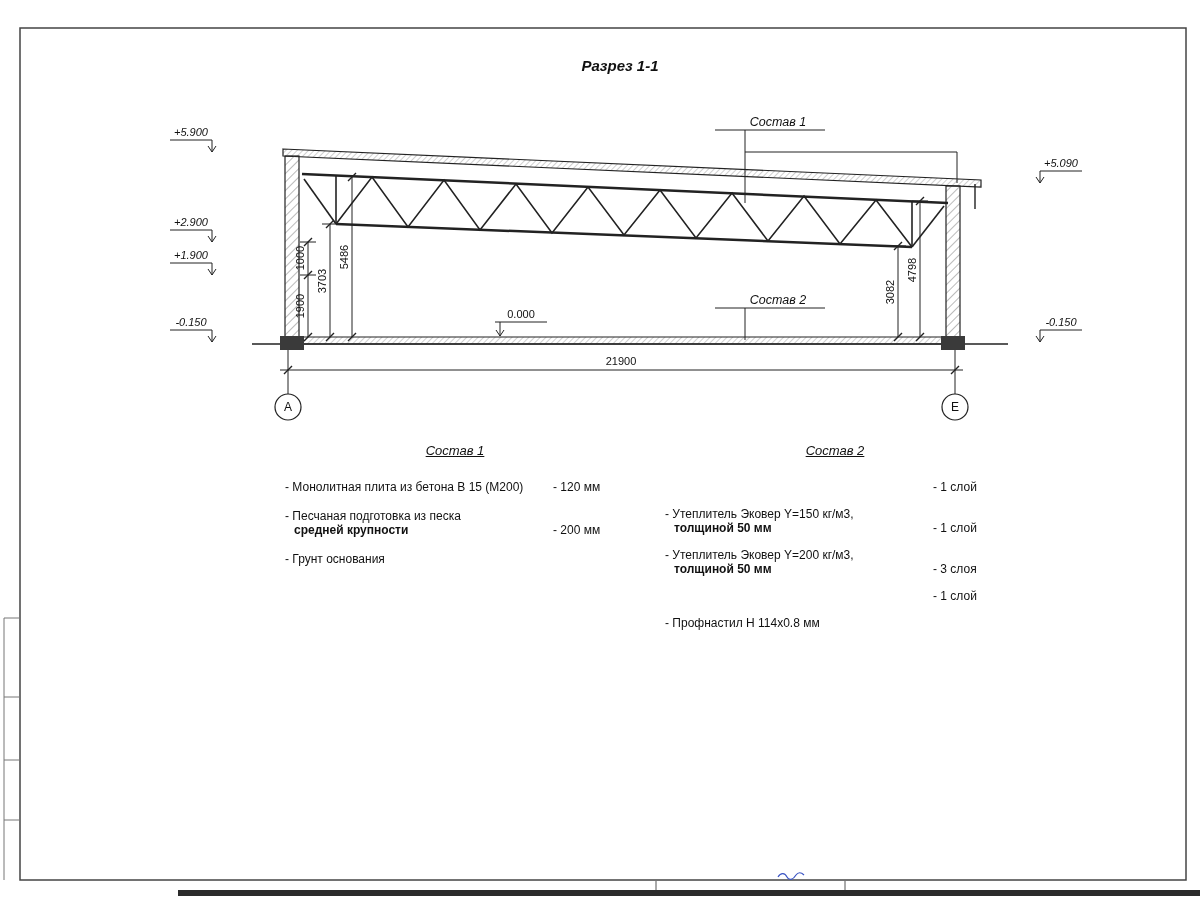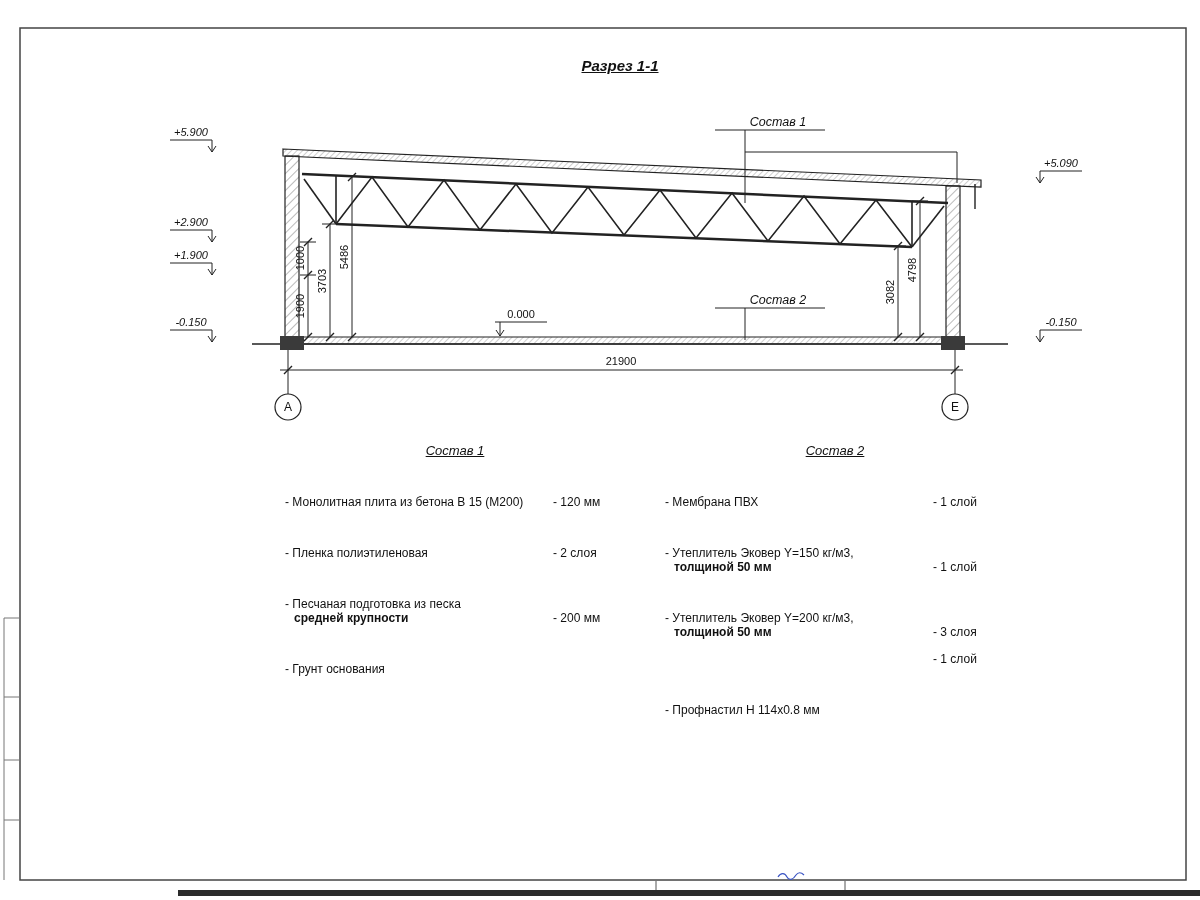--- a/index.html
+++ b/index.html
@@ -1,26 +1,26 @@
 <!DOCTYPE html>
 <html><head>
 <meta charset="utf-8">
 <style>
   html,body{margin:0;padding:0;width:1200px;height:900px;background:#fff;overflow:hidden;}
   .page{position:relative;width:1200px;height:900px;background:#fff;
         font-family:"Liberation Sans",sans-serif;color:#111;}
   svg{position:absolute;left:0;top:0;}
   .sheet-title{position:absolute;left:530px;top:57px;width:180px;text-align:center;
-        font-size:15px;font-style:italic;font-weight:bold;text-decoration:underline;}
+        font-size:15px;font-style:italic;font-weight:bold;}
   .legend{position:absolute;width:380px;font-size:12px;line-height:14px;}
   .legend .heading{width:340px;text-align:center;font-size:13px;font-style:italic;
         text-decoration:underline;margin-bottom:22px;}
   .legend .row{position:relative;margin-bottom:15px;min-height:14px;}
   .legend2 .row{margin-bottom:13px;}
-  .legend .txt{width:300px;padding-left:10px;text-indent:-10px;margin-top:37px;}
+  .legend .txt{width:300px;padding-left:10px;text-indent:-10px;}
   .legend .txt2{width:300px;padding-left:9px;font-weight:bold;}
   .legend .val{position:absolute;left:268px;bottom:0;white-space:nowrap;}
   .legend1{left:285px;top:444px;}
   .legend2{left:665px;top:444px;}
   text{font-family:"Liberation Sans",sans-serif;font-size:11px;fill:#111;}
   text.it{font-style:italic;}
   text.lbl{font-size:12.5px;font-style:italic;}
   text.ax{font-size:12px;}
 </style>
 </head>
@@ -130,40 +130,34 @@
   <div class="sheet-title">Разрез 1-1</div>
 
   <div class="legend legend1">
     <div class="heading">Состав 1</div>
     <div class="row">
       <div class="txt">- Монолитная плита из бетона В 15 (М200)</div>
       <div class="txt2"></div>
       <div class="val">- 120 мм</div>
     </div>
     <div class="row">
-      <div class="txt">- Пленка полиэтиленовая</div>
-      <div class="txt2"></div>
-      <div class="val">- 2 слоя</div>
-    </div>
-    <div class="row">
       <div class="txt">- Песчаная подготовка из песка</div>
       <div class="txt2">средней крупности</div>
       <div class="val">- 200 мм</div>
     </div>
     <div class="row">
       <div class="txt">- Грунт основания</div>
       <div class="txt2"></div>
       <div class="val"></div>
     </div>
   </div>
 
   <div class="legend legend2">
     <div class="heading">Состав 2</div>
     <div class="row">
-      <div class="txt">- Мембрана ПВХ</div>
       <div class="txt2"></div>
       <div class="val">- 1 слой</div>
     </div>
     <div class="row">
       <div class="txt">- Утеплитель Эковер Y=150 кг/м3,</div>
       <div class="txt2">толщиной 50 мм</div>
       <div class="val">- 1 слой</div>
     </div>
     <div class="row">
       <div class="txt">- Утеплитель Эковер Y=200 кг/м3,</div>

